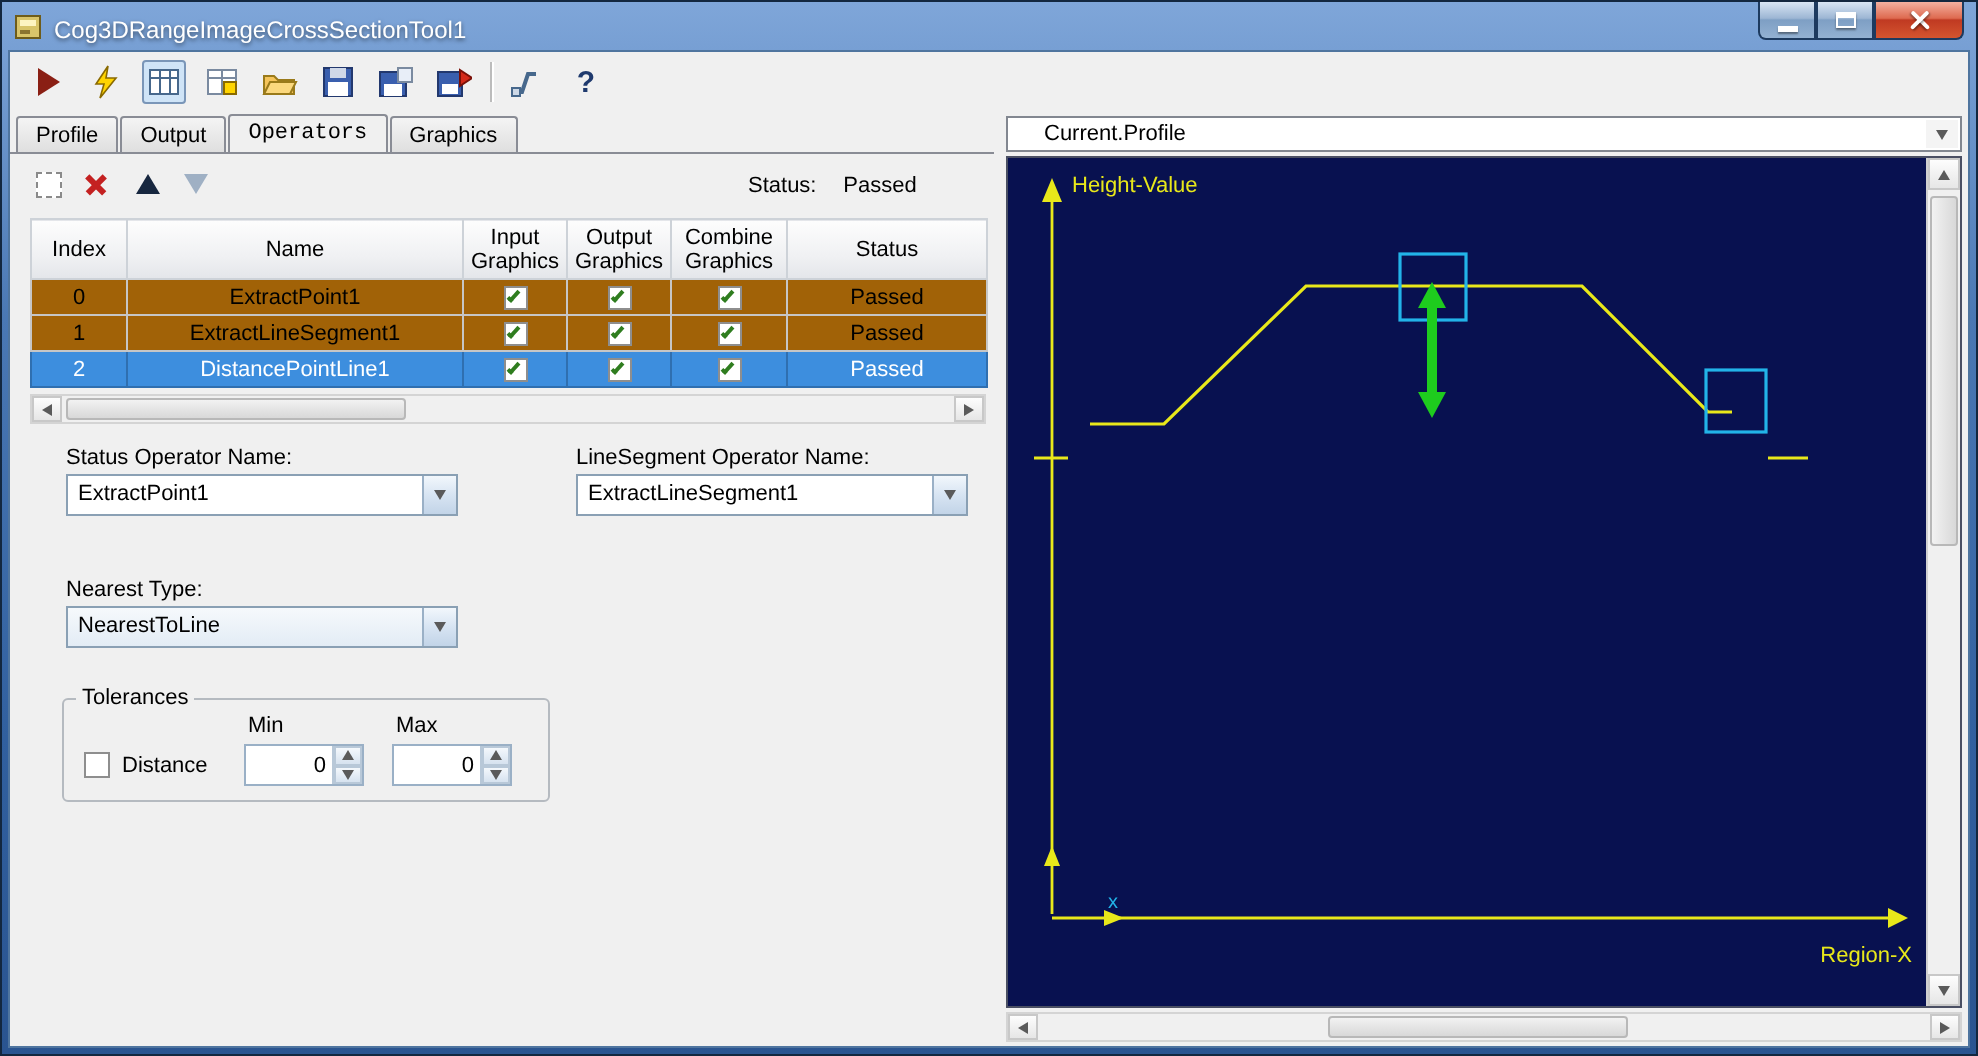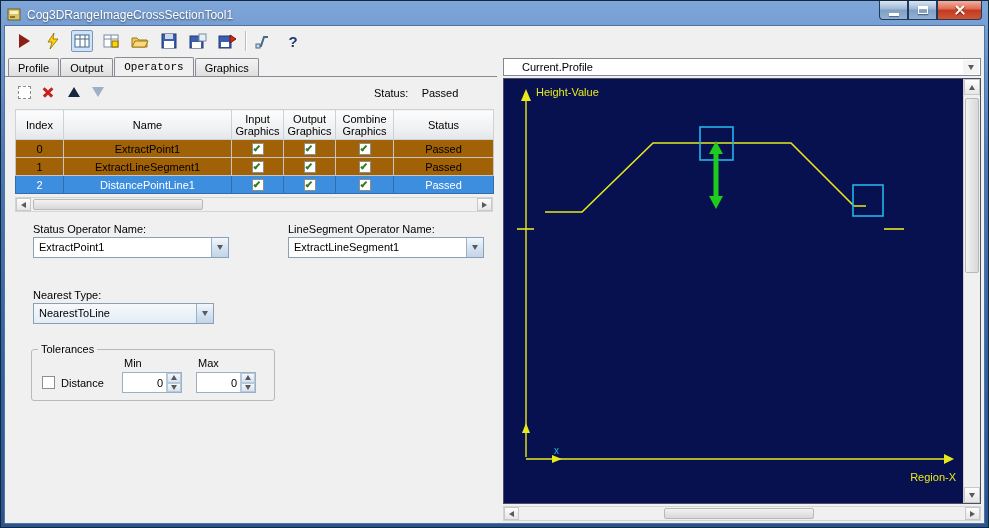--- a/index.html
+++ b/index.html
@@ -350,21 +350,21 @@
 
           <span class="lbl" style="left:283px; top:146px;">LineSegment Operator Name:</span>
           <div class="combo" style="left:283px; top:160px; width:196px;">
             <span class="val">ExtractLineSegment1</span>
             <span class="btn">
                 <span class="tri-d"></span>
               </span>
           </div>
 
           <span class="lbl" style="left:28px; top:212px;">Nearest Type:</span>
-          <div class="combo" style="left:28px; top:226px; width:181px; background:linear-gradient(#f6f9fc,#e3ecf5);">
+          <div class="combo" style="left:28px; top:226px; width:196px; background:linear-gradient(#f6f9fc,#e3ecf5);">
             <span class="val">NearestToLine</span>
             <span class="btn">
                 <span class="tri-d"></span>
               </span>
           </div>
 
           <fieldset class="group">
             <legend>Tolerances</legend>
             <span class="lbl" style="left:92px; top:2px;">Min</span>
             <span class="lbl" style="left:166px; top:2px;">Max</span>

